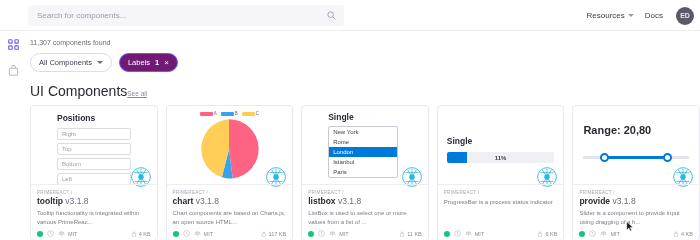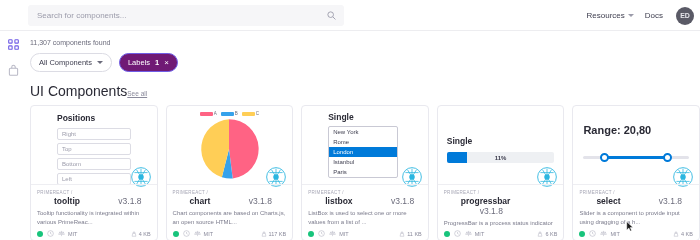--- a/index.html
+++ b/index.html
@@ -71,22 +71,22 @@
   .card {
     width: 128px; height: 136px; background: #fff;
     border: 1px solid #e9e9ef; border-radius: 4px;
     position: relative; overflow: hidden; cursor: pointer;
   }
   .preview { height: 78px; position: relative; overflow: hidden; }
   .ptitle { font-size: 8.5px; font-weight: bold; color: #2a2a35; }
   .meta { border-top: 1px solid #eeeef2; padding: 5px 6px 0 6px; height: 58px; position: relative; }
   .scope { font-size: 4.5px; color: #a6a6b5; letter-spacing: .3px; text-transform: uppercase; }
   .cname { font-size: 8.5px; color: #2a2a35; margin-top: 1px; }
-  .cname b { font-weight: bold; margin-left: 17px; }
-  .cname span { color: #6b6b7b; font-weight: normal; margin-left: 36px; }
+  .cname b { font-weight: bold; }
+  .cname span { color: #6b6b7b; font-weight: normal; }
   .cdesc { font-size: 6px; color: #7b7b8c; line-height: 1.5; margin-top: 3px; }
   .cfoot { position: absolute; left: 6px; right: 6px; bottom: 5px; display: flex; align-items: center; }
   .dot { width: 6px; height: 6px; border-radius: 50%; background: #18c47c; }
   .lic { font-size: 5.5px; color: #8a8a9b; margin-left: 3px; }
   .size { margin-left: auto; font-size: 5.5px; color: #8a8a9b; display: flex; align-items: center; gap: 2px; }
   .bitmark { position: absolute; right: 5px; bottom: 52px; width: 22px; height: 22px; }
   
   .fieldbox { border: 1px solid #dcdce4; border-radius: 2px; height: 12px; font-size: 6px; color: #9b9baa; display: flex; align-items: center; padding-left: 4px; margin-bottom: 3px; background:#fff; }
   .lbox { border: 1px solid #c9c9d4; border-radius: 2px; width: 70px; background: #fff; }
   .lrow { font-size: 6px; color: #3d3d4e; padding: 2px 4px; }
@@ -323,21 +323,20 @@
           </div>
         </div>
       </div>
       <svg class="bitmark" viewBox="0 0 40 40">
         <circle cx="20" cy="20" r="17" fill="none" stroke="#2bb6e0" stroke-width="1.6"></circle>
         <path d="M20 5 L20 35 M8 12 L32 12 M8 28 L32 28 M12 7 L28 33 M28 7 L12 33" stroke="#2bb6e0" stroke-width="1.4" fill="none"></path>
         <circle cx="20" cy="20" r="5" fill="#2bb6e0"></circle>
       </svg>
       <div class="meta">
         <div class="scope">PRIMEREACT /</div>
-        <div class="cname"><b>progressbar</b> <span>v3.1.8</span></div>
         <div class="cdesc">ProgressBar is a process status indicator</div>
         <div class="cfoot">
           <span class="dot"></span>
           <svg width="7" height="7" viewBox="0 0 16 16" style="margin-left:4px">
             <circle cx="8" cy="8" r="6.5" fill="none" stroke="#b9b9c6" stroke-width="1.4"></circle>
             <path d="M8 4.5V8l2.5 1.5" stroke="#b9b9c6" stroke-width="1.4" fill="none"></path>
           </svg>
           <svg width="7" height="7" viewBox="0 0 16 16" style="margin-left:4px">
             <path d="M8 2v12M3 5h10M4 5l-2.5 5h5zM12 5l-2.5 5h5z" stroke="#b9b9c6" stroke-width="1.2" fill="none"></path>
           </svg>
@@ -364,21 +363,21 @@
           </div>
         </div>
       </div>
       <svg class="bitmark" viewBox="0 0 40 40">
         <circle cx="20" cy="20" r="17" fill="none" stroke="#2bb6e0" stroke-width="1.6"></circle>
         <path d="M20 5 L20 35 M8 12 L32 12 M8 28 L32 28 M12 7 L28 33 M28 7 L12 33" stroke="#2bb6e0" stroke-width="1.4" fill="none"></path>
         <circle cx="20" cy="20" r="5" fill="#2bb6e0"></circle>
       </svg>
       <div class="meta">
         <div class="scope">PRIMEREACT /</div>
-        <div class="cname"><b>select</b> <span>v3.1.8</span></div>
+        <div class="cname"><b>provide</b> <span>v3.1.8</span></div>
         <div class="cdesc">Slider is a component to provide input using dragging of a h...</div>
         <div class="cfoot">
           <span class="dot"></span>
           <svg width="7" height="7" viewBox="0 0 16 16" style="margin-left:4px">
             <circle cx="8" cy="8" r="6.5" fill="none" stroke="#b9b9c6" stroke-width="1.4"></circle>
             <path d="M8 4.5V8l2.5 1.5" stroke="#b9b9c6" stroke-width="1.4" fill="none"></path>
           </svg>
           <svg width="7" height="7" viewBox="0 0 16 16" style="margin-left:4px">
             <path d="M8 2v12M3 5h10M4 5l-2.5 5h5zM12 5l-2.5 5h5z" stroke="#b9b9c6" stroke-width="1.2" fill="none"></path>
           </svg>

